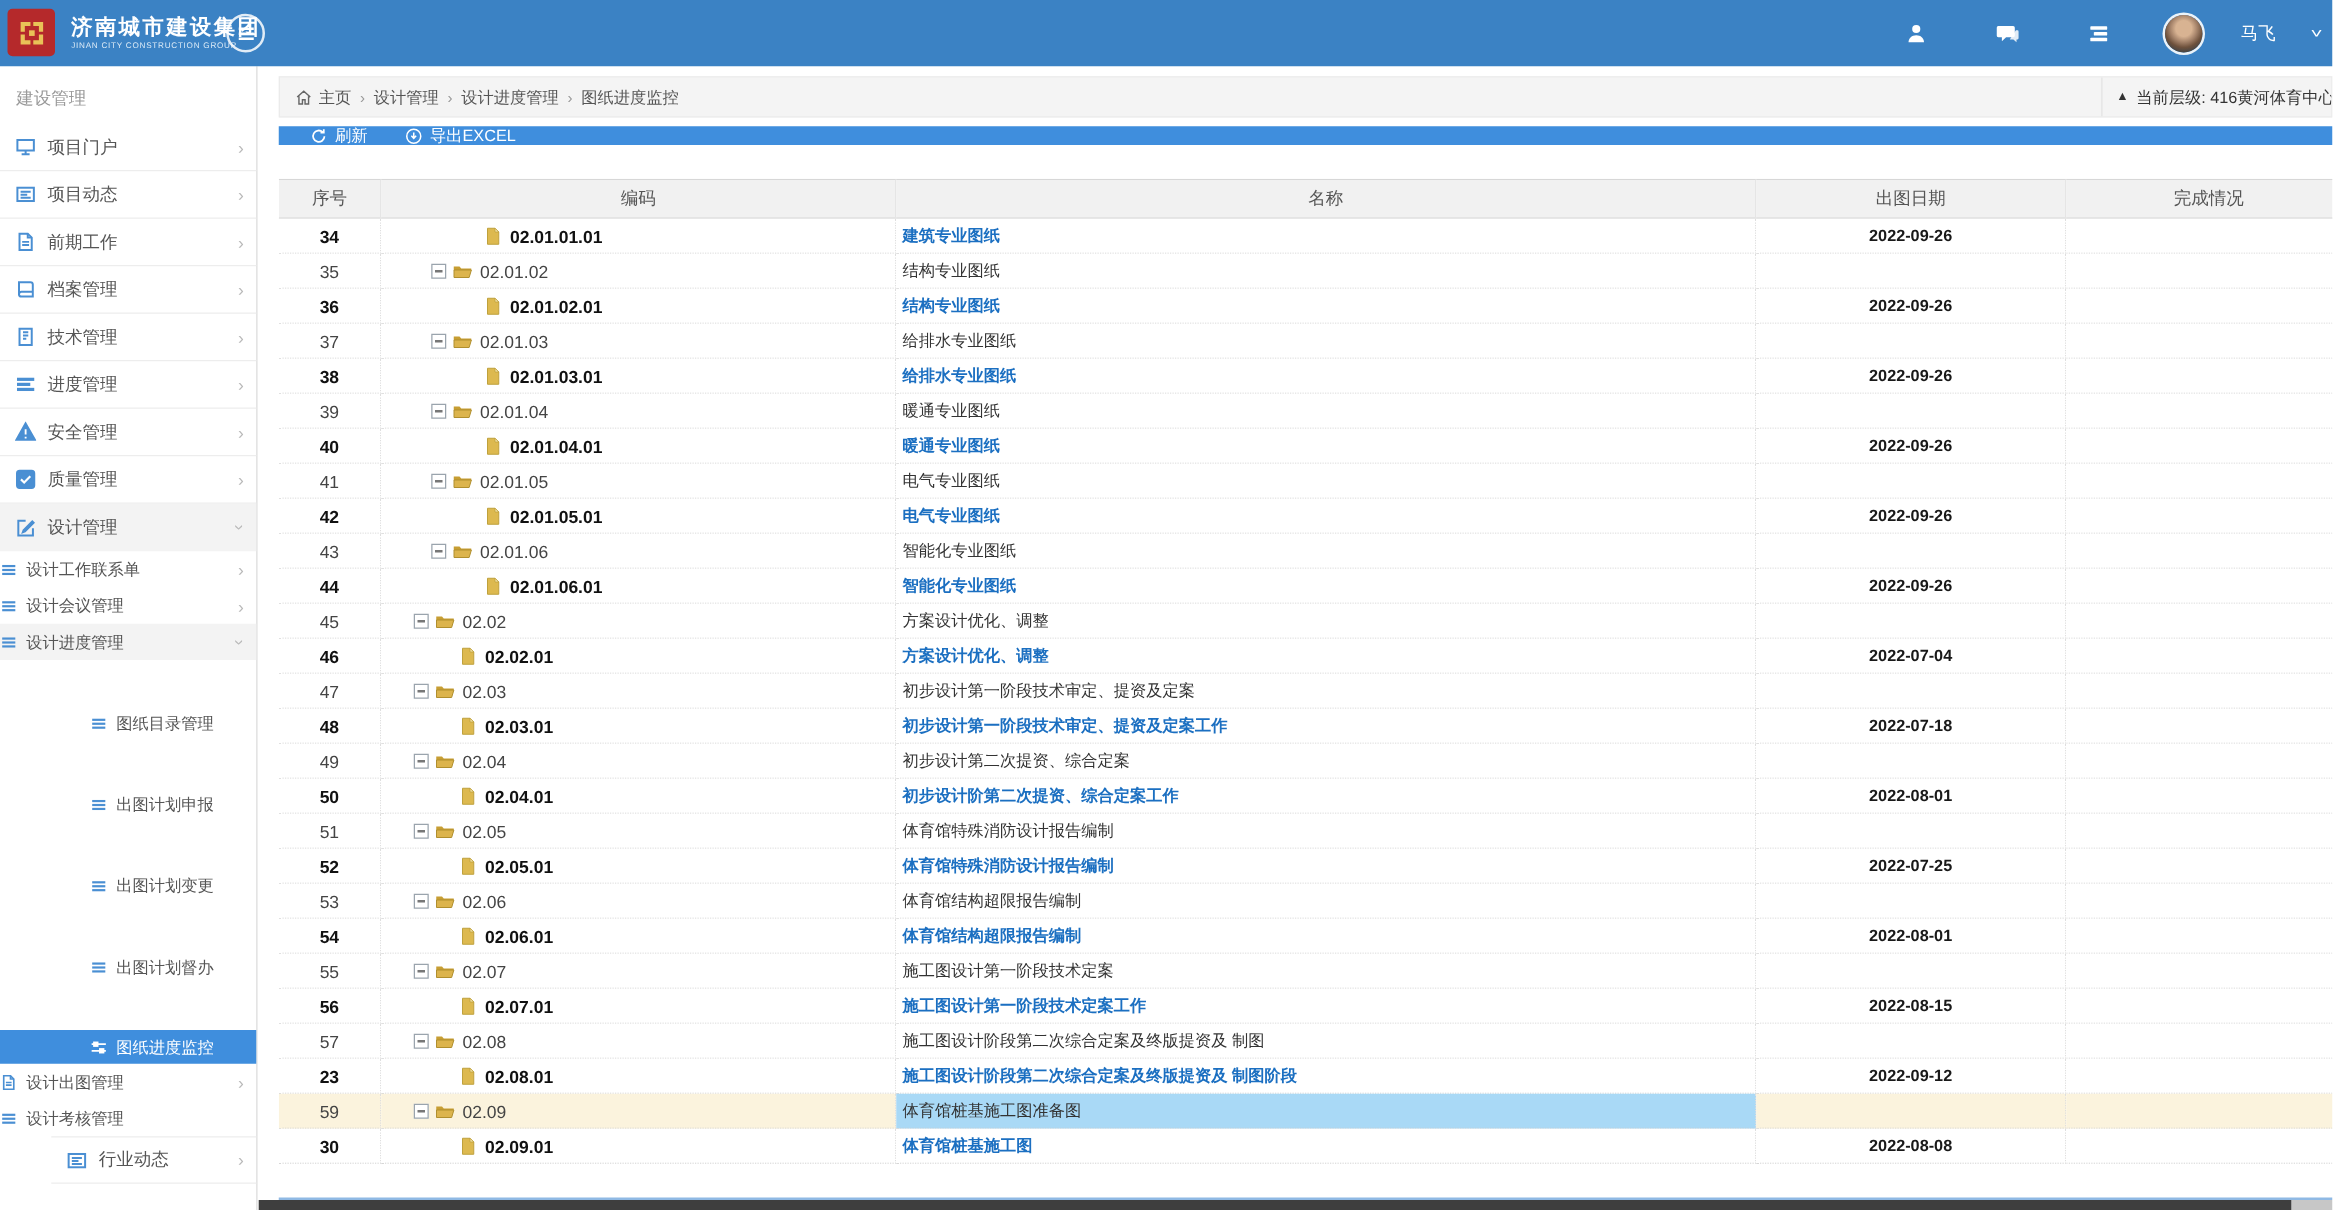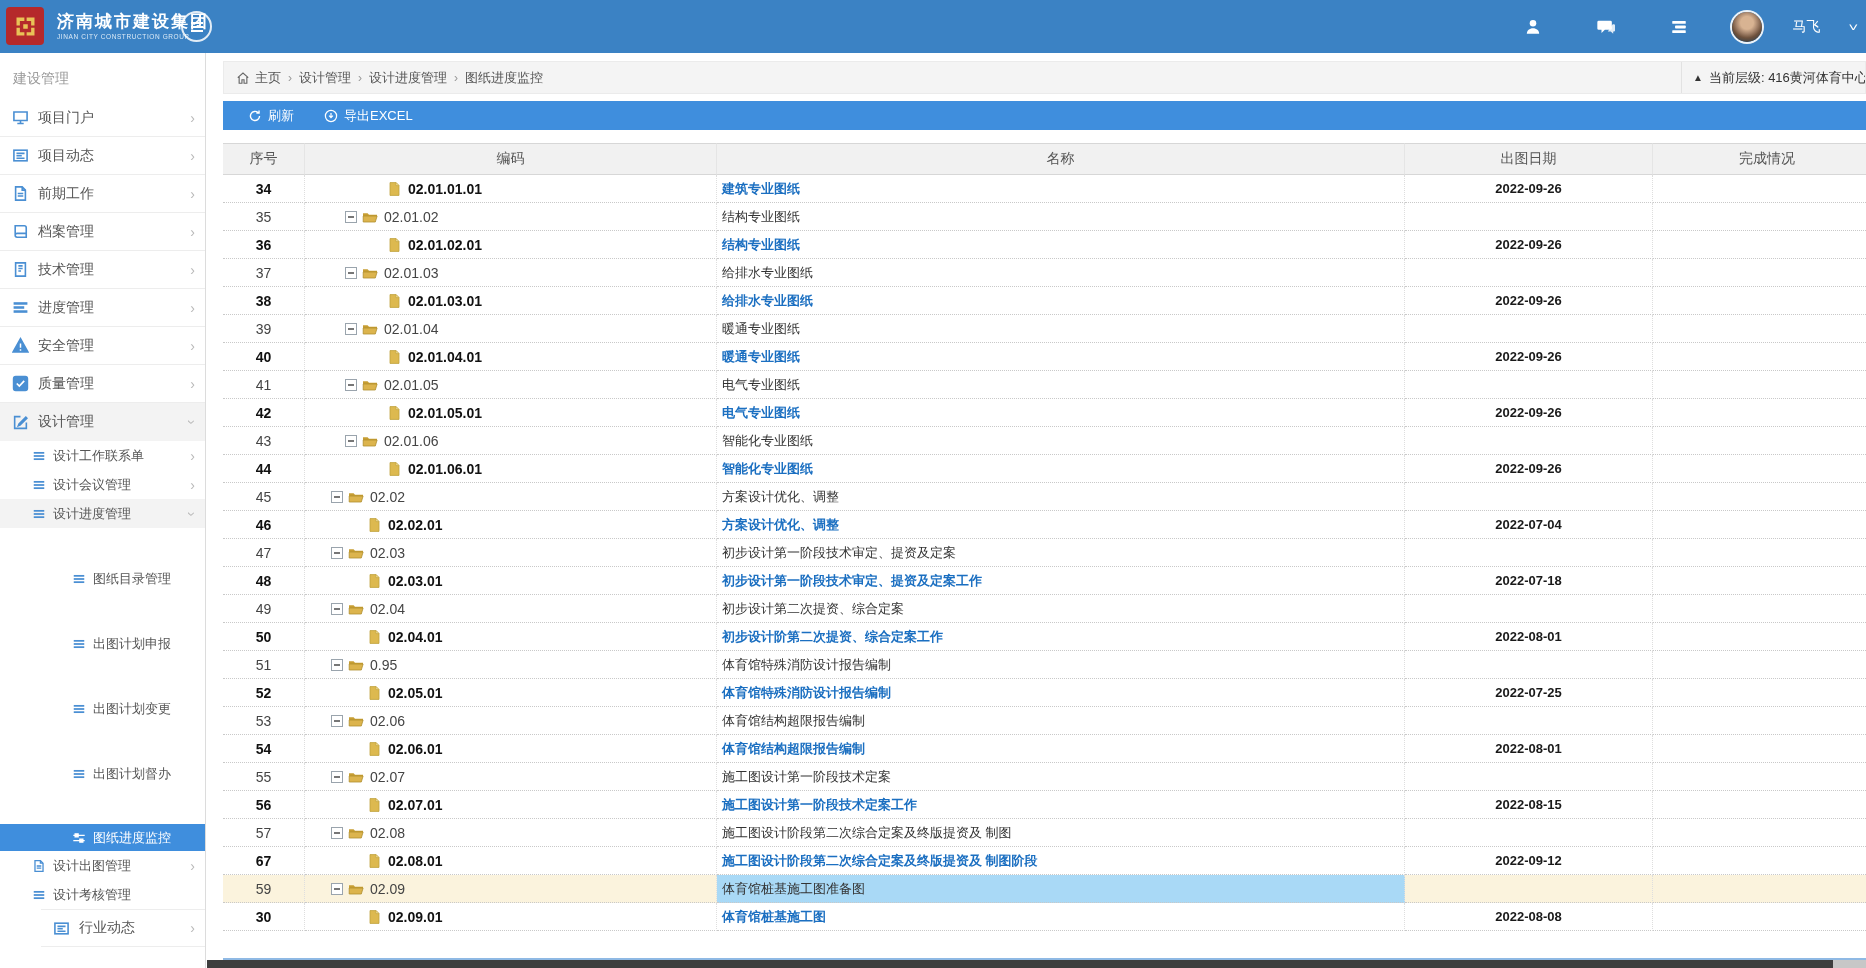--- a/index.html
+++ b/index.html
@@ -25,21 +25,21 @@
     box-shadow:0 0 0 2px rgba(255,255,255,.9); }
   .tb-user { color:#fff; font-size:14px; }
   .tb-caret { color:#fff; font-size:11px; margin-left:5px; transform:scaleX(1.5); }
 
   
   .sidebar { position:absolute; left:0; top:53px; width:206px; bottom:0; background:#fff; border-right:1px solid #dcdcdc; }
   .side-title { color:#9a9a9a; font-size:14px; padding:17px 14px 11px 13px; }
   .side-item { display:flex; align-items:center; color:#555; cursor:pointer; position:relative; }
   .side-item.lvl1 { height:38px; padding-left:12px; font-size:14px; border-bottom:1px solid #ededed; }
   .side-item.lvl1.expanded { border-bottom:none; background:#f3f3f3; }
-  .side-item.lvl2 { height:29px; padding-left:32px; font-size:13px; }
+  .side-item.lvl2 { height:29px; font-size:13px; }
   .side-item.lvl2.expanded { background:#f3f3f3; }
   .side-item.lvl3 { height:29px; padding-left:72px; font-size:13px;margin-top:36px; }
   .side-item.bt { border-top:1px solid #ededed;margin-left:41px; }
   .side-item.selected { background:#3f8edd; color:#fff; height:27px; }
   .side-item.selected .s-icon { color:#fff; }
   .s-icon { width:17px; height:17px; margin-right:9px; color:#4a8fd3; flex:0 0 auto; display:inline-flex; }
   .s-icon svg { width:100%; height:100%; }
   .lvl2 .s-icon, .lvl3 .s-icon { width:14px; height:14px; margin-right:7px; }
   .chev { margin-left:auto; margin-right:10px; color:#b9b9b9; font-size:14px; }
   .chev.down { transform:rotate(90deg); }
@@ -48,21 +48,21 @@
   .content { position:absolute; left:207px; top:53px; right:0; bottom:0; background:#fff; }
   .breadcrumb { position:absolute; top:8px; left:16px; right:0; height:33px; background:#f4f4f4;
     border:1px solid #ebebeb; display:flex; align-items:center; padding-left:12px; font-size:13px; color:#555; }
   .crumb-home-ico { width:14px; height:14px; color:#666; margin-right:5px; display:inline-flex; }
   .crumb-sep { margin:0 7px; color:#999; font-size:12px; }
   .crumb-item { color:#555; cursor:pointer; }
   .crumb-right { position:absolute; right:0; top:0; bottom:0; width:184px; border-left:1px solid #e2e2e2;
     display:flex; align-items:center; padding-left:11px; white-space:nowrap; overflow:hidden; color:#333; }
   .eject-ico { color:#333; font-size:10px; margin-right:6px; }
 
-  .toolbar { position:absolute; top:48px; left:16px; right:0; height:29px; background:#3f8edd;
+  .toolbar { position:absolute; top:48px; left:16px; right:0; height:15px; background:#3f8edd;
     display:flex; align-items:center; padding-left:25px; }
   .tbtn { display:flex; align-items:center; color:#fff; font-size:13px; cursor:pointer; }
   .tbtn svg { width:14px; height:14px; margin-right:6px; }
   .tbtn + .tbtn { margin-left:30px; }
 
   
   .table-wrap { position:absolute; top:90px; left:16px; right:0; bottom:10px; overflow:hidden; }
   table { width:1659px; border-collapse:separate; border-spacing:0; table-layout:fixed; }
   th { height:32px; background:#f1f1f1; color:#555; font-weight:normal; font-size:14px;
     border-top:1px solid #d7d7d7; border-bottom:1px solid #d7d7d7; border-right:1px solid #e5e5e5; }
@@ -720,21 +720,21 @@
               <div class="tree ind-f1">
                 <span class="collapse-box">
                   <i></i>
                 </span>
                 <span class="t-ico">
                   <svg viewBox="0 0 16 16">
                     <path d="M1 4.2h4.6L7 5.8h8v1.4H1z" fill="#c79e33"></path>
                     <path d="M1.2 7h13.9l-1.8 6H1.2z" fill="#dcb44d" stroke="#b08f2e" stroke-width="0.8"></path>
                   </svg>
                 </span>
-                <span class="code-text">0.95</span>
+                <span class="code-text">02.05</span>
               </div>
             </td>
             <td class="c-name"><span>体育馆特殊消防设计报告编制</span></td>
             <td class="c-date"></td>
             <td class="c-status"></td>
           </tr>
           <tr>
             <td class="c-seq bold">52</td>
             <td class="c-code">
               <div class="tree ind-l2">
@@ -839,21 +839,21 @@
                   </svg>
                 </span>
                 <span class="code-text">02.08</span>
               </div>
             </td>
             <td class="c-name"><span>施工图设计阶段第二次综合定案及终版提资及 制图</span></td>
             <td class="c-date"></td>
             <td class="c-status"></td>
           </tr>
           <tr>
-            <td class="c-seq bold">67</td>
+            <td class="c-seq bold">23</td>
             <td class="c-code">
               <div class="tree ind-l2">
                 <span class="t-ico">
                   <svg viewBox="0 0 16 16">
                     <path d="M4 1.6h6l3 3v9.8H4z" fill="#ddb94f" stroke="#bfa13c" stroke-width="0.8"></path>
                     <path d="M10 1.6v3h3z" fill="#f3e3a6" stroke="#bfa13c" stroke-width="0.6"></path>
                   </svg>
                 </span>
                 <span class="code-text bold">02.08.01</span>
               </div>

